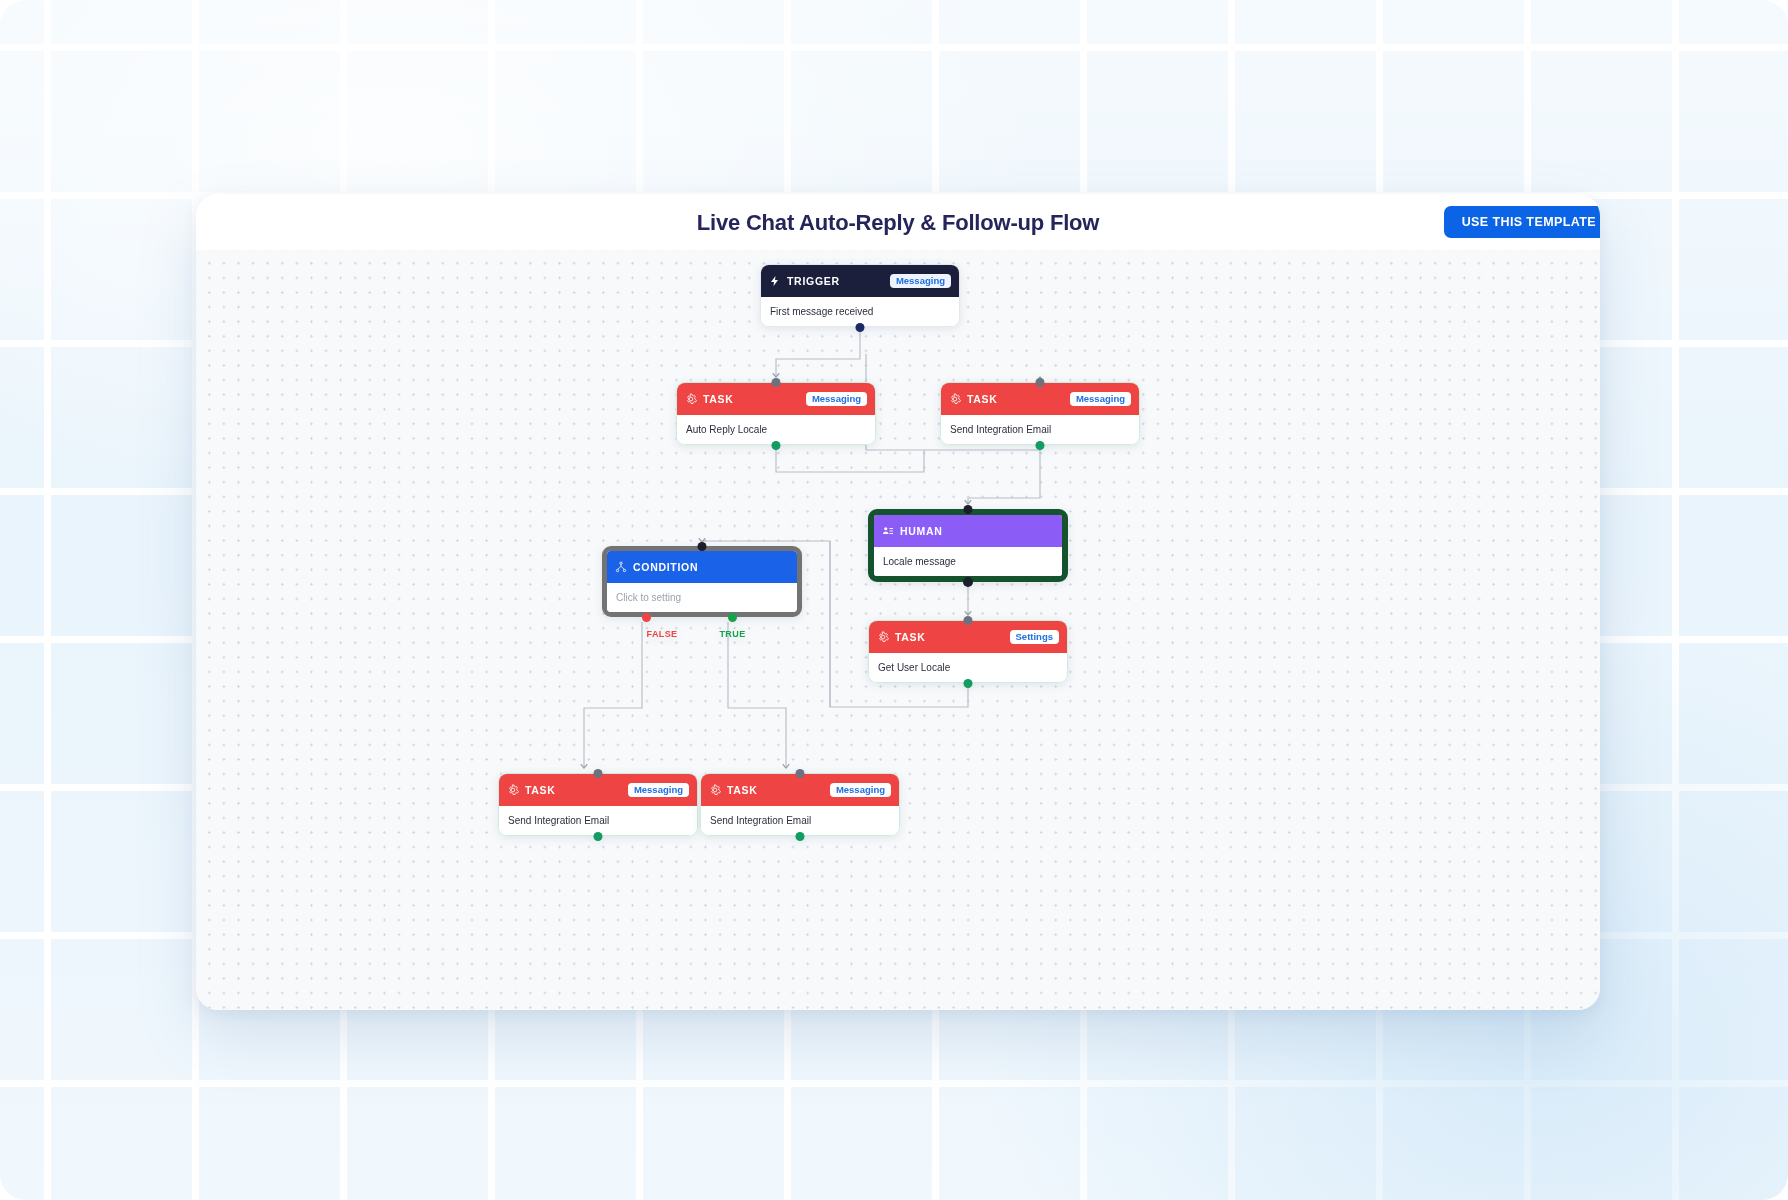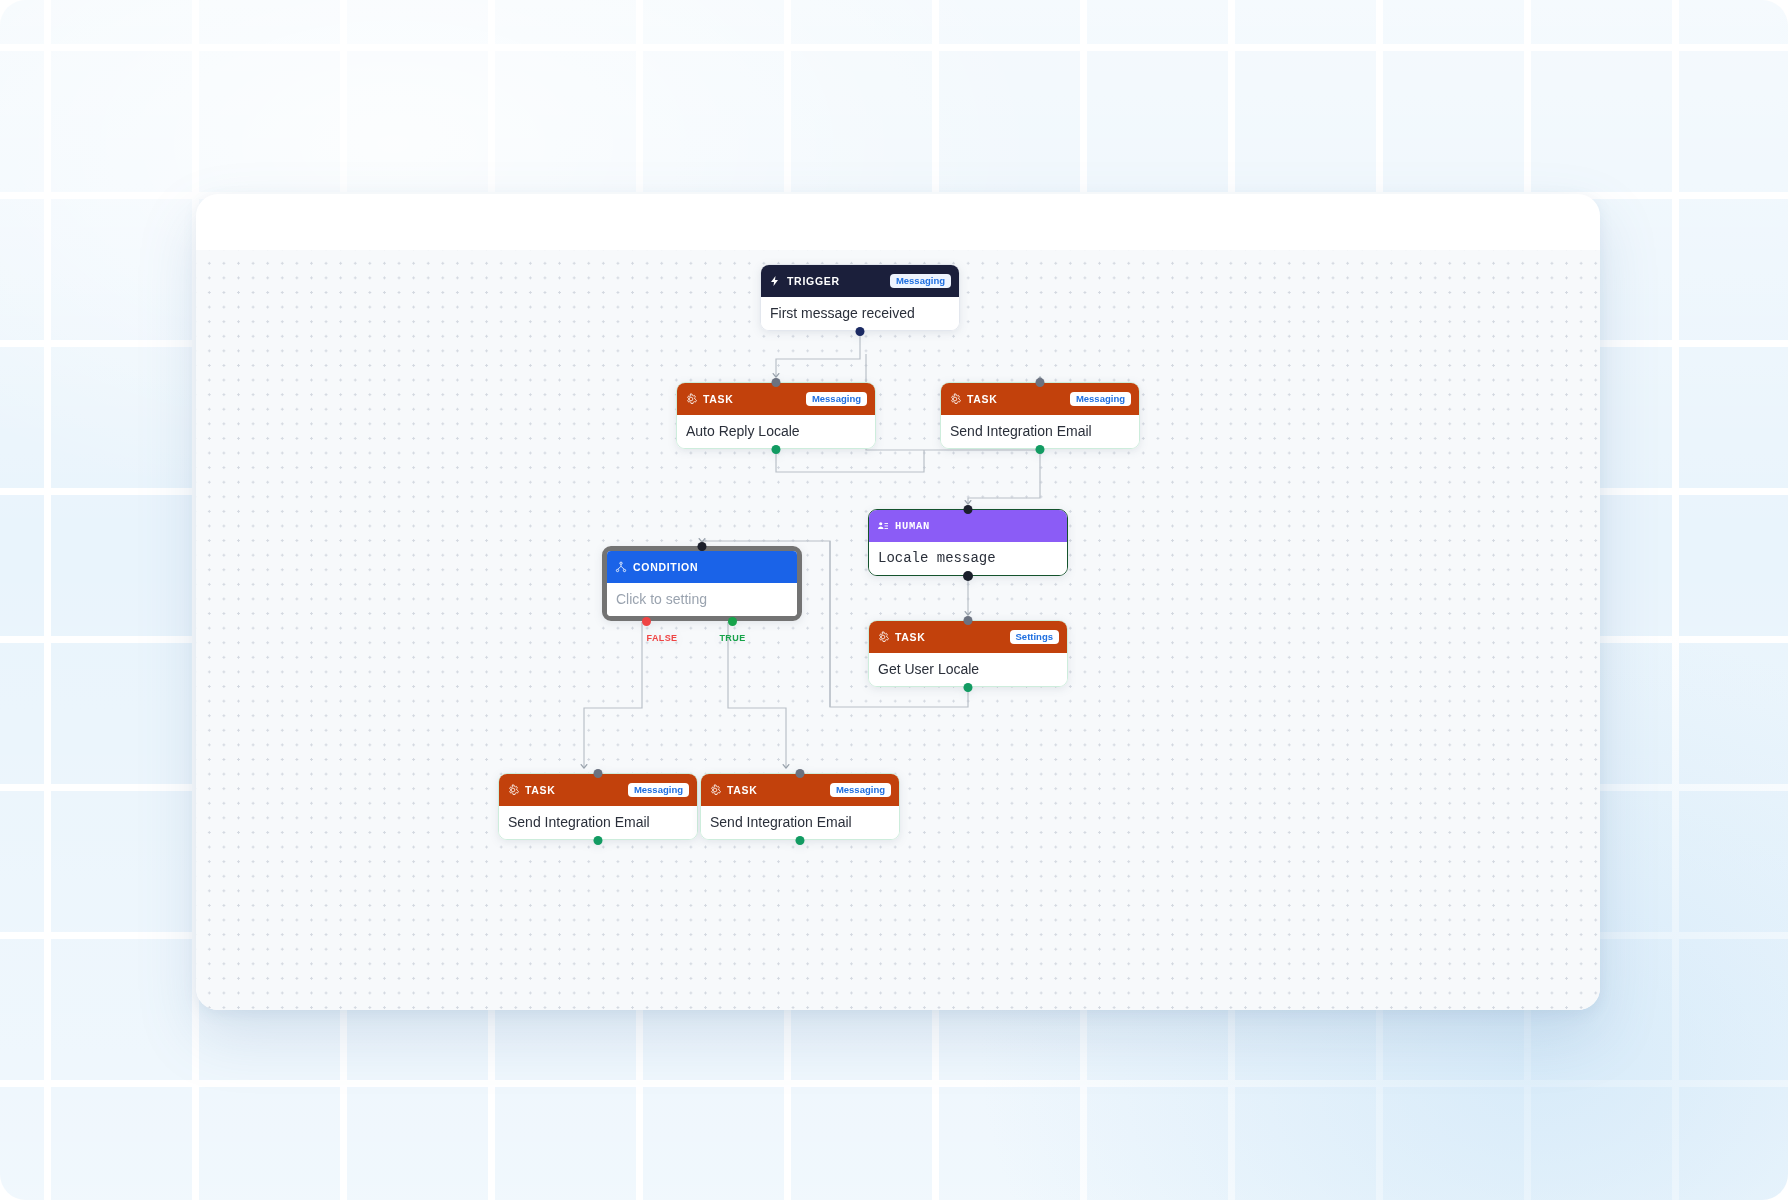--- a/index.html
+++ b/index.html
@@ -146,40 +146,40 @@
     background: #eef4fe;
     color: #1f6fe0;
     border-radius: 4px;
     padding: 2.5px 6px;
     line-height: 1;
   }
 
   .node-body {
     background: #ffffff;
     padding: 8px 9px 9px 9px;
-    font-size: 14px;
+    font-size: 10px;
     color: #2a2f3a;
     min-height: 29px;
     display: flex;
     align-items: center;
   }
 
   .node-body.placeholder { color: #9aa3af; }
 
   .node-icon { width: 12px; height: 12px; display: block; flex: none; }
 
   
   .node.trigger  .node-inner { border: 1px solid #e3e7ee; }
   .node.trigger  .node-header { background: #1b1f3b; }
 
   .node.task     .node-inner { border: 1px solid #cdeddc; }
-  .node.task     .node-header { background: #c2410c; align-items: center; }
+  .node.task     .node-header { background: #ef4444; align-items: center; }
   .node.task     .node-badge { background: #ffffff; color: #1f6fe0; }
 
-  .node.human    .node-inner { border: 1px solid #14532d; font-family: Liberation Mono, monospace; }
+  .node.human    .node-inner { border: 6px solid #14532d; }
   .node.human    .node-header { background: #8b5cf6; }
 
   .node.condition .node-inner { border: 5px solid #737373; }
   .node.condition .node-header { background: #1a63e8; }
 
   
   .handle {
     position: absolute;
     width: 9px; height: 9px;
     border-radius: 50%;
@@ -227,20 +227,24 @@
   #node-send-email-2   { left: 302px; top: 523px; }
   #node-send-email-3   { left: 504px; top: 523px; }
 </style>
 </head>
 <body>
 
 <div id="backdrop"></div>
 
 <div id="card">
 
+  <div id="card-header">
+    <div id="card-title">Live Chat Auto-Reply &amp; Follow-up Flow</div>
+    <button id="use-template-button">USE THIS TEMPLATE</button>
+  </div>
 
   <div id="canvas">
 
     <svg id="edges" viewBox="0 0 1404 760" preserveAspectRatio="none">
       <defs>
         <marker id="arrow" markerWidth="7" markerHeight="7" refX="3.2" refY="3" orient="auto">
           <path d="M0.4,0.6 L3.3,3 L0.4,5.4" fill="none" stroke="#9aa3ad" stroke-width="1.1" stroke-linecap="round" stroke-linejoin="round"></path>
         </marker>
       </defs>
       <g fill="none" stroke="#b9c0c8" stroke-width="1.2">

